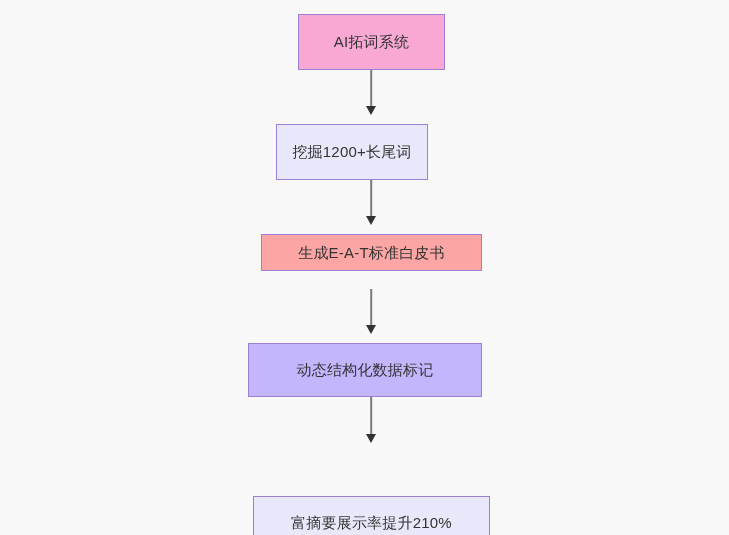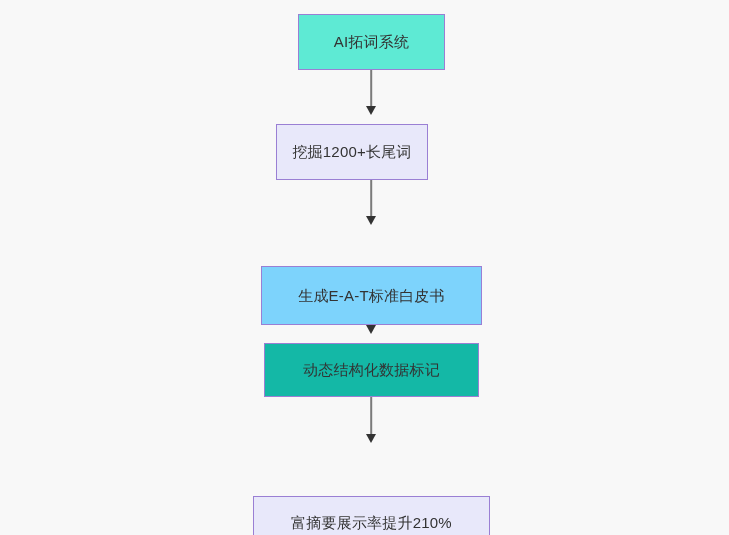--- a/index.html
+++ b/index.html
@@ -74,28 +74,28 @@
       <div class="edge-head" style="top: 36px; border-top-color: rgb(51, 51, 51);"></div>
     </div>
     <div class="edge" style="left: 371px; top: 289px;">
       <div class="edge-line" style="height: 37px; background: rgb(123, 123, 123);"></div>
       <div class="edge-head" style="top: 36px; border-top-color: rgb(51, 51, 51);"></div>
     </div>
     <div class="edge" style="left: 371px; top: 397px;">
       <div class="edge-line" style="height: 38px; background: rgb(123, 123, 123);"></div>
       <div class="edge-head" style="top: 37px; border-top-color: rgb(51, 51, 51);"></div>
     </div>
-    <div class="node" style="left: 298px; top: 14px; width: 147px; height: 56px; background: #5eead4; border-color: rgb(154, 127, 212); color: rgb(51, 51, 51);">
+    <div class="node" style="left: 298px; top: 14px; width: 147px; height: 56px; background: #f9a8d4; border-color: rgb(154, 127, 212); color: rgb(51, 51, 51);">
       <span class="node-label">AI拓词系统</span>
     </div>
     <div class="node" style="left: 276px; top: 124px; width: 152px; height: 56px; background: rgb(232, 232, 250); border-color: rgb(154, 127, 212); color: rgb(51, 51, 51);">
       <span class="node-label">挖掘1200+长尾词</span>
     </div>
-    <div class="node" style="left: 261px; top: 234px; width: 221px; height: 59px; background: #7dd3fc; border-color: rgb(154, 127, 212); color: rgb(51, 51, 51); margin-top: 32px;">
+    <div class="node" style="left: 261px; top: 234px; width: 221px; height: 37px; background: #fca5a5; border-color: rgb(154, 127, 212); color: rgb(51, 51, 51);">
       <span class="node-label">生成E-A-T标准白皮书</span>
     </div>
-    <div class="node" style="left: 264px; top: 343px; width: 215px; height: 54px; background: #14b8a6; border-color: rgb(154, 127, 212); color: rgb(51, 51, 51);">
+    <div class="node" style="left: 248px; top: 343px; width: 234px; height: 54px; background: #c4b5fd; border-color: rgb(154, 127, 212); color: rgb(51, 51, 51);">
       <span class="node-label">动态结构化数据标记</span>
     </div>
     <div class="node" style="left: 253px; top: 452px; width: 237px; height: 54px; background: rgb(232, 232, 250); border-color: rgb(154, 127, 212); color: rgb(51, 51, 51); margin-top: 44px;">
       <span class="node-label">富摘要展示率提升210%</span>
     </div>
   </div>
 
 </body></html>

